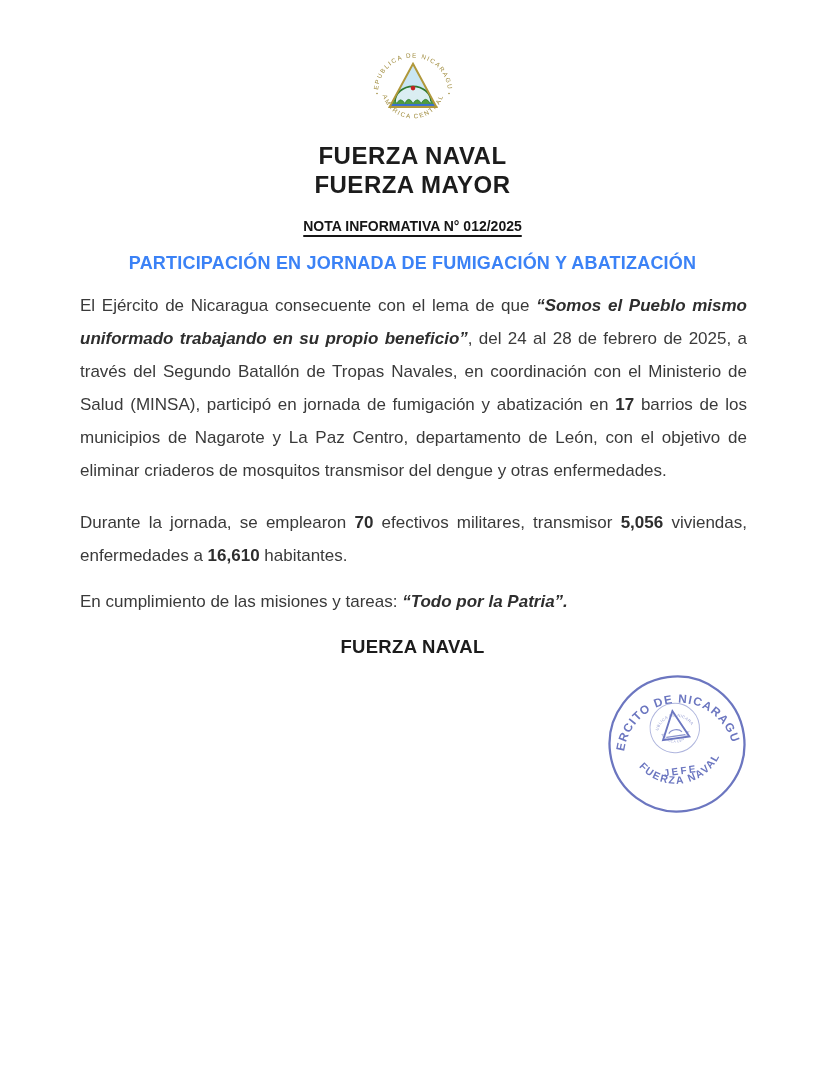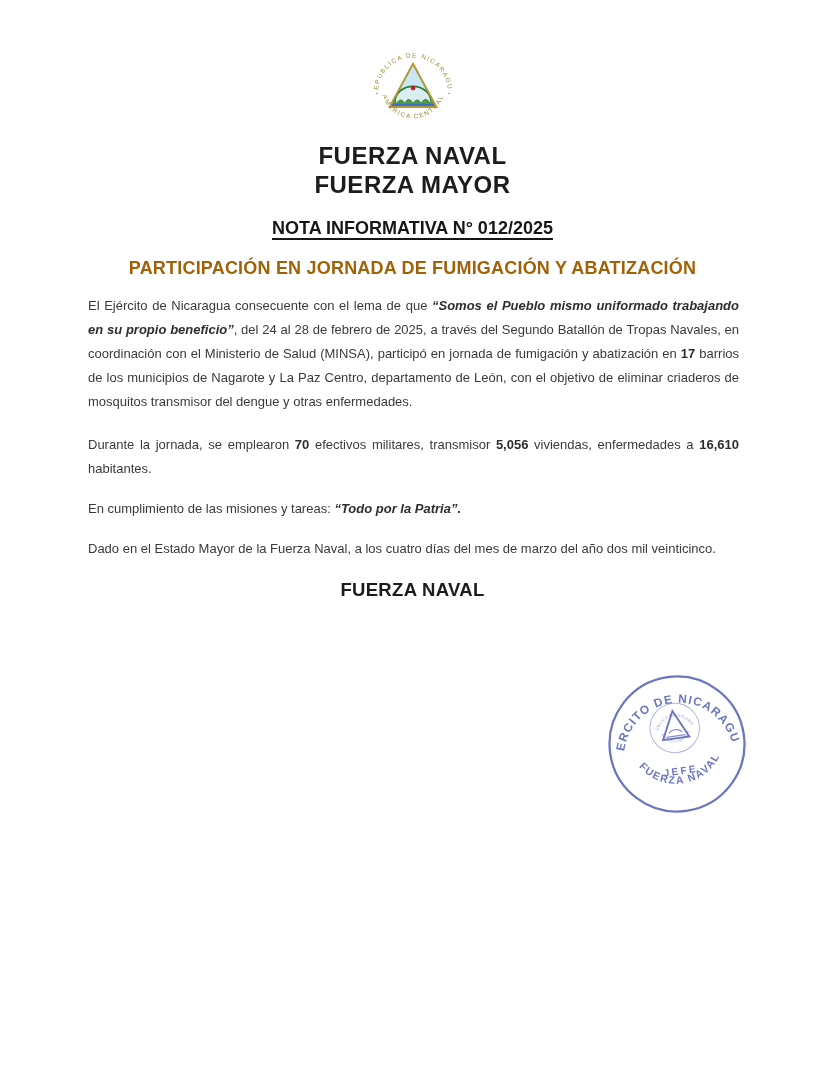--- a/index.html
+++ b/index.html
@@ -7,27 +7,27 @@
     position:relative;
     width:825px;height:1068px;
     background:#ffffff;
     font-family:"Liberation Sans","DejaVu Sans",sans-serif;
     color:#3a3a3a;
     overflow:hidden;
   }
   .emblem-wrap{width:100%;text-align:center;padding-top:44px;}
   .title-block{text-align:center;margin-top:12px;line-height:29px;
     font-size:24px;font-weight:bold;color:#1c1c1c;letter-spacing:.5px;}
-  .nota-heading{text-align:center;margin-top:19px;font-size:18px;font-weight:bold;color:#161616;}
+  .nota-heading{text-align:center;margin-top:19px;font-size:14px;font-weight:bold;color:#161616;}
   .nota-heading span{text-decoration:underline;text-underline-offset:4px;text-decoration-thickness:2px;}
-  .subject-heading{text-align:center;margin-top:19px;font-size:18px;font-weight:bold;color:#a16207;letter-spacing:.2px;}
+  .subject-heading{text-align:center;margin-top:19px;font-size:18px;font-weight:bold;color:#3b82f6;letter-spacing:.2px;}
   .content{padding:0 70px 0 72px;}
   .content p{
-    font-size:13px;line-height:24px;text-align:justify;
-    margin:16px;color:#3a3a3a;
+    font-size:17px;line-height:33px;text-align:justify;
+    margin:8px;color:#3a3a3a;
   }
   .p1{margin-top:15px !important;}
   .p2{margin-top:19px !important;}
   .p3{margin-top:13px !important;}
   .p4{margin-top:12px !important;}
   .p5{margin-top:10px !important;}
   .b{font-weight:bold;color:#2e2e2e;}
   .bi{font-weight:bold;font-style:italic;color:#2e2e2e;}
   .signature-block{text-align:center;margin-top:16px;font-size:18.5px;font-weight:bold;
     color:#1c1c1c;line-height:26px;letter-spacing:.3px;}
@@ -80,21 +80,20 @@
   <div class="subject-heading">PARTICIPACIÓN EN JORNADA DE FUMIGACIÓN Y ABATIZACIÓN</div>
 
   <div class="content">
     <p class="p1"><span>El Ejército de Nicaragua consecuente con el lema de que </span><span class="bi">“Somos el Pueblo mismo uniformado trabajando en su propio beneficio”</span><span>, del 24 al 28 de febrero de 2025, a través del Segundo Batallón de Tropas Navales, en coordinación con el Ministerio de Salud (MINSA), participó en jornada de fumigación y abatización en </span><span class="b">17</span><span> barrios de los municipios de Nagarote y La Paz Centro, departamento de León, con el objetivo de eliminar criaderos de mosquitos transmisor del dengue y otras enfermedades.</span></p>
 
     <p class="p2"><span>Durante la jornada, se emplearon </span><span class="b">70</span><span> efectivos militares, transmisor </span><span class="b">5,056</span><span> viviendas, enfermedades a </span><span class="b">16,610</span><span> habitantes.</span></p>
 
     <p class="p3"><span>En cumplimiento de las misiones y tareas: </span><span class="bi">“Todo por la Patria”.</span></p>
 
 
-    <p class="p5">Dado en el Estado Mayor de la Fuerza Naval, a los cuatro días del mes de marzo del año dos mil veinticinco.</p>
   </div>
 
   <div class="signature-block">
     <div>FUERZA NAVAL</div>
   </div>
 
   <div class="stamp">
     <svg width="152" height="152" viewBox="0 0 160 160">
       <defs>
         <path id="stampTop" d="M 23,84 A 58,58 0 0 1 137,84"></path>

